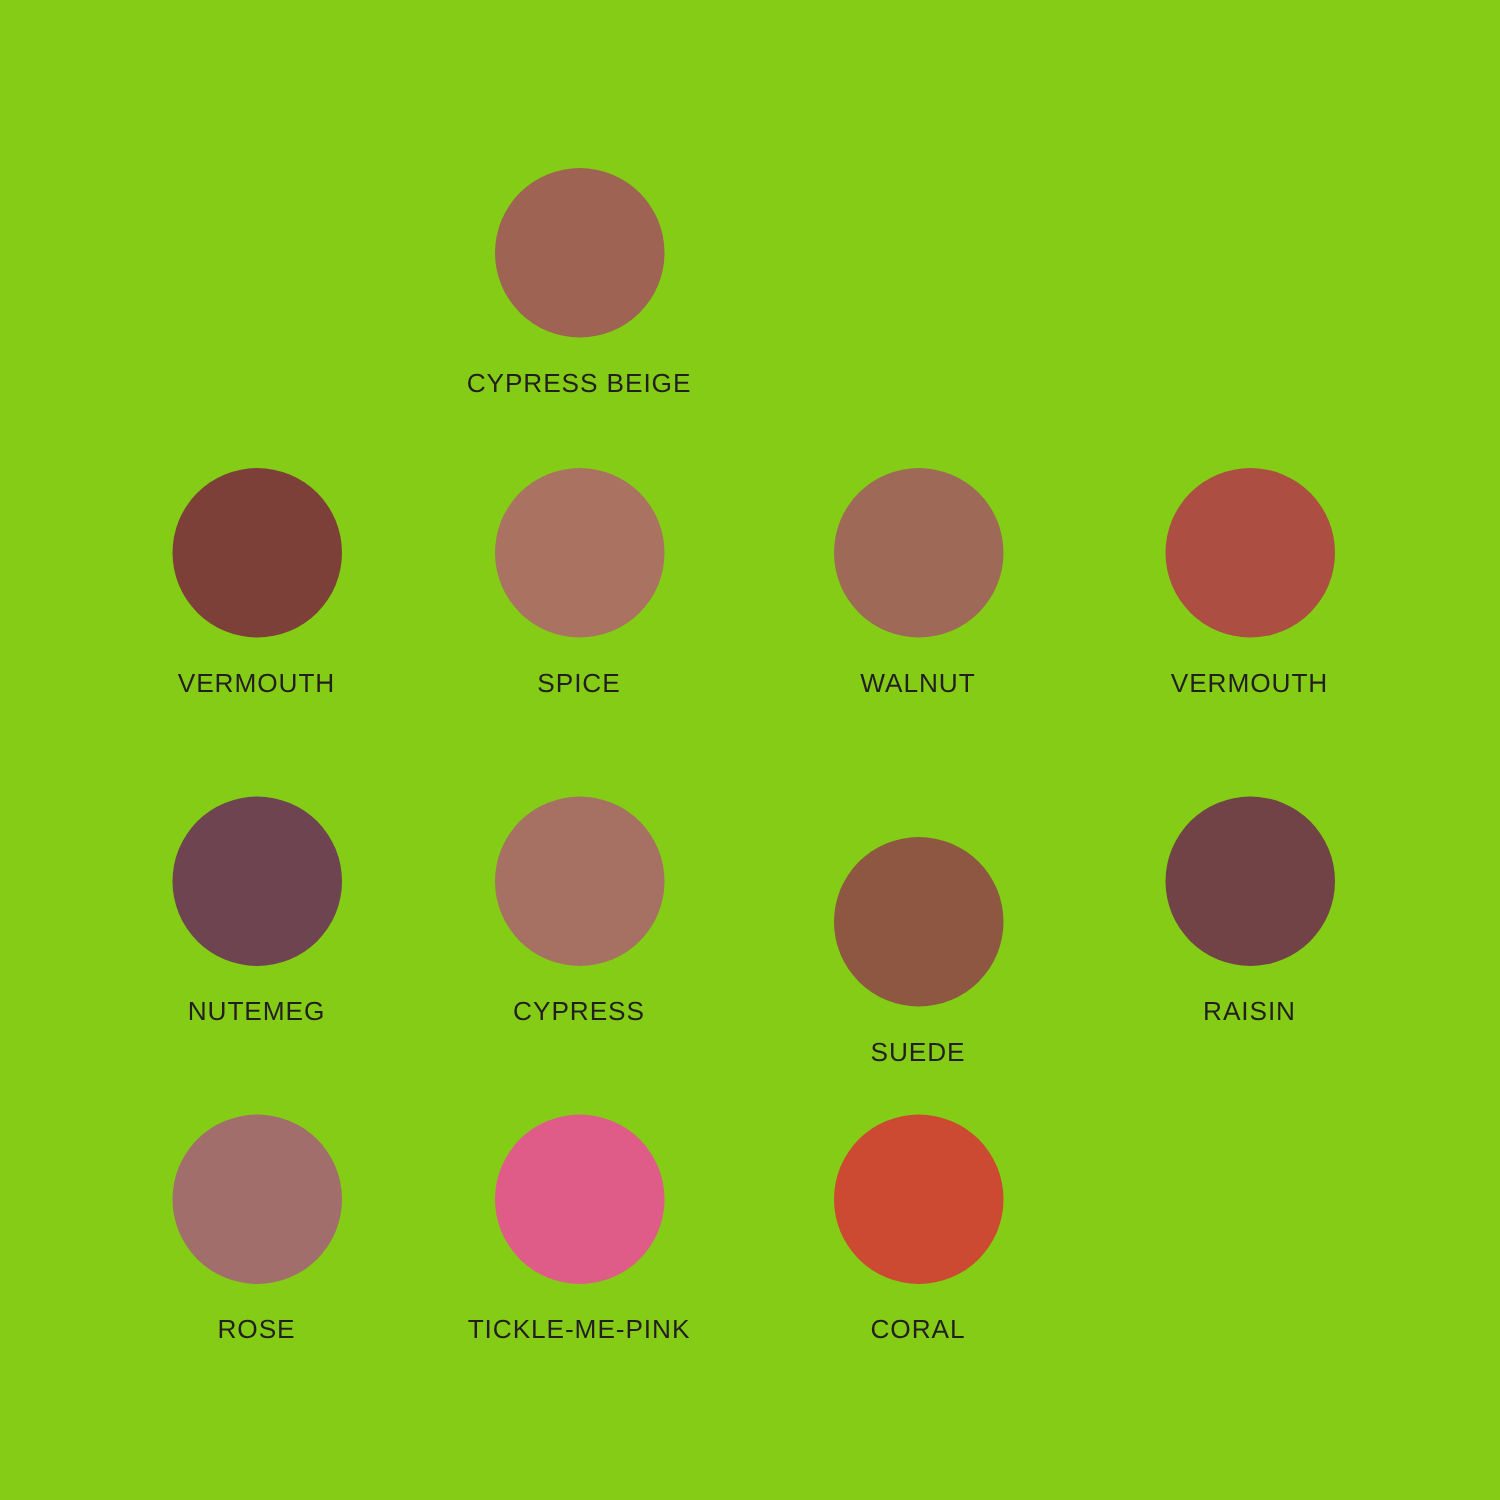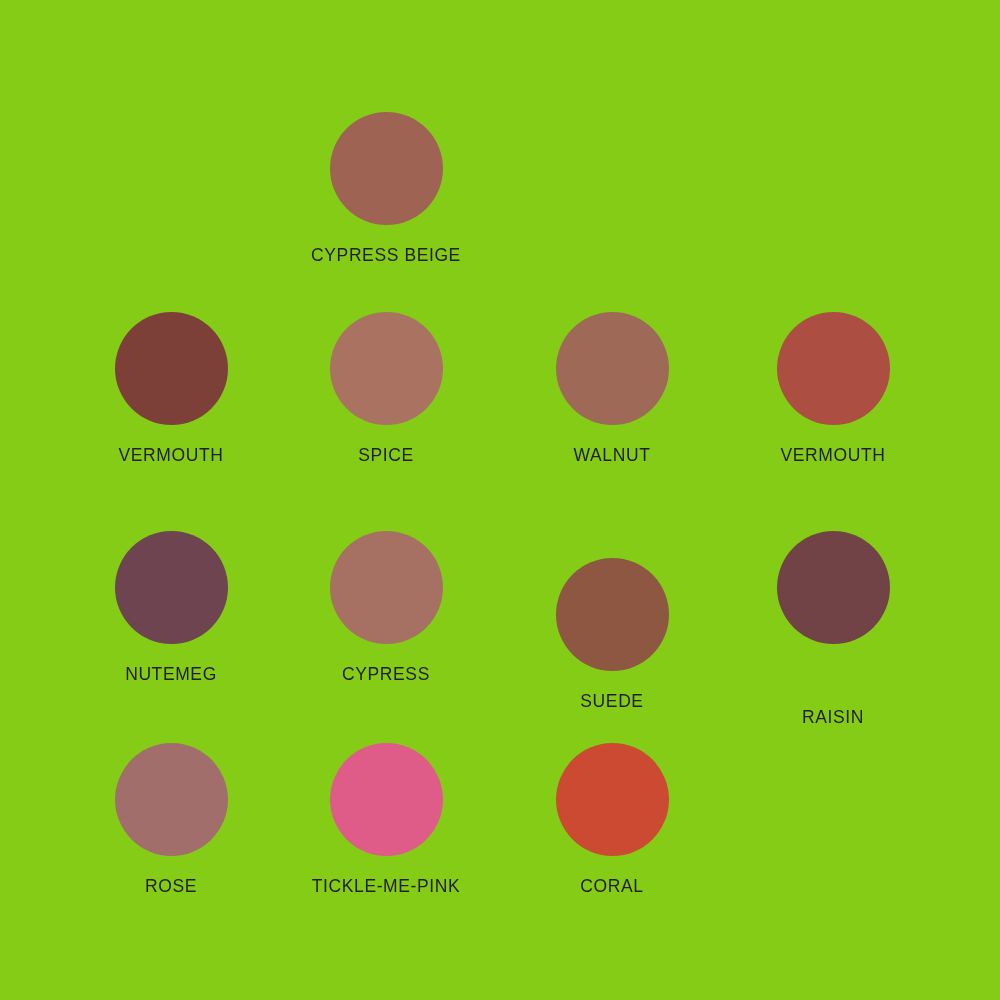--- a/index.html
+++ b/index.html
@@ -75,21 +75,21 @@
       <div class="swatch-label" style="color: rgb(35, 31, 32);">NUTEMEG</div>
     </div>
     <div class="swatch-cell" style="left: 386px; top: 530.5px;">
       <div class="swatch-disc" title="#a67162" style="width: 113px; height: 113px; background: rgb(166, 113, 98);"></div>
       <div class="swatch-label" style="color: rgb(35, 31, 32);">CYPRESS</div>
     </div>
     <div class="swatch-cell" style="left: 612px; top: 558px; justify-content: center;">
       <div class="swatch-disc" title="#8d5742" style="width: 113px; height: 113px; background: rgb(141, 87, 66);"></div>
       <div class="swatch-label" style="color: rgb(35, 31, 32);">SUEDE</div>
     </div>
-    <div class="swatch-cell" style="left: 833px; top: 530.5px; gap: 43px;">
+    <div class="swatch-cell" style="left: 833px; top: 530.5px;">
       <div class="swatch-disc" title="#714347" style="width: 113px; height: 113px; background: rgb(113, 67, 71);"></div>
       <div class="swatch-label" style="color: rgb(35, 31, 32);">RAISIN</div>
     </div>
     <div class="swatch-cell" style="left: 171px; top: 742.5px;">
       <div class="swatch-disc" title="#a26e6c" style="width: 113px; height: 113px; background: rgb(162, 110, 108);"></div>
       <div class="swatch-label" style="color: rgb(35, 31, 32);">ROSE</div>
     </div>
     <div class="swatch-cell" style="left: 386px; top: 742.5px;">
       <div class="swatch-disc" title="#df5c89" style="width: 113px; height: 113px; background: rgb(223, 92, 137);"></div>
       <div class="swatch-label" style="color: rgb(35, 31, 32);">TICKLE-ME-PINK</div>

